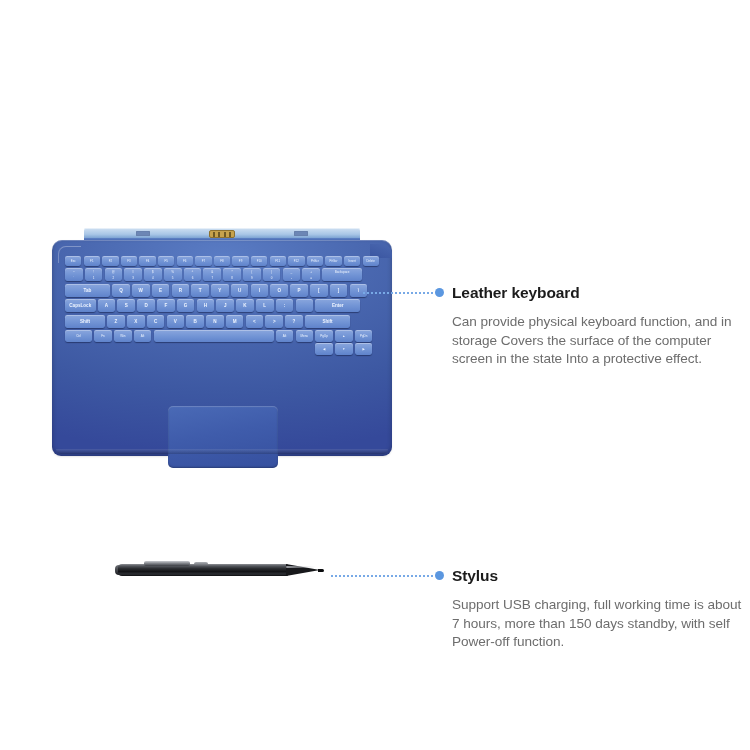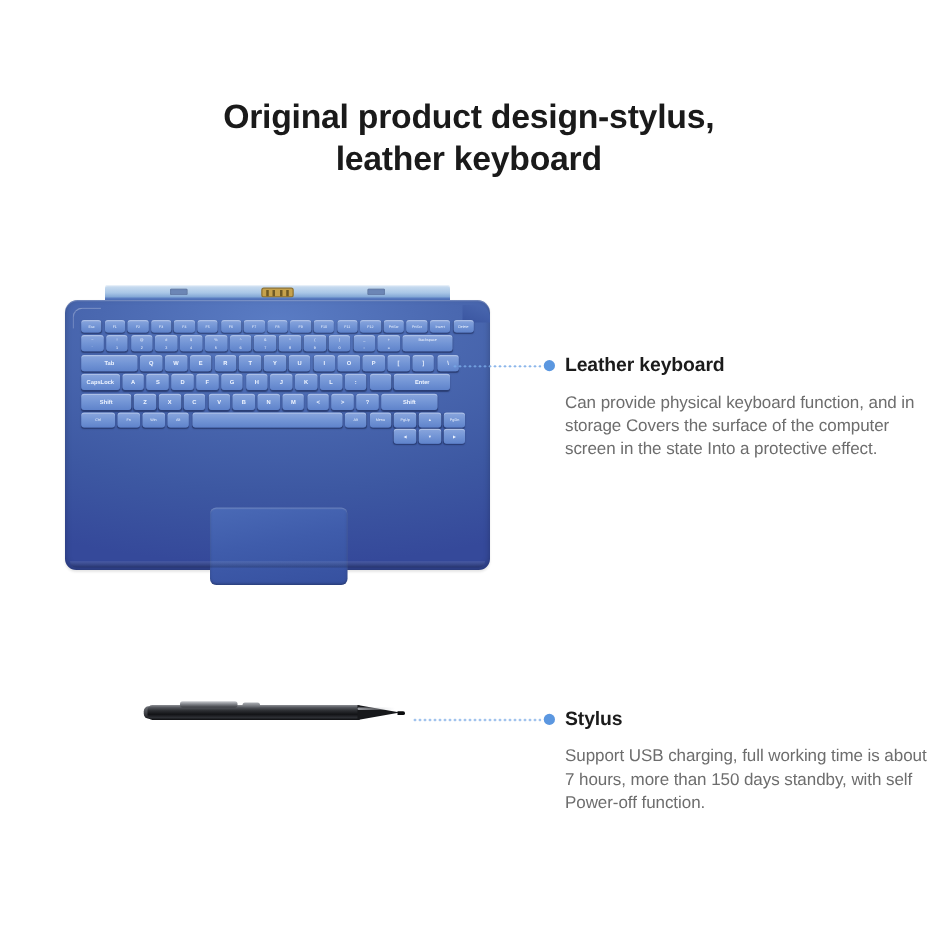--- a/index.html
+++ b/index.html
@@ -173,24 +173,20 @@
   }
   .callout p {
     font-size: 13.6px; color: #6d6d6d; line-height: 18.6px; letter-spacing: -0.05px;
   }
 </style>
 </head>
 <body>
 
 <div class="page">
 
-  <div class="title-wrap">
-    <div class="title-line">Original product design-stylus,</div>
-    <div class="title-line">leather keyboard</div>
-  </div>
 
   <div class="kb-stage">
 
     <div class="kb-hinge">
       <div class="hinge-port left"></div>
       <div class="hinge-conn">
         <i></i>
           <i></i>
           <i></i>
           <i></i>

